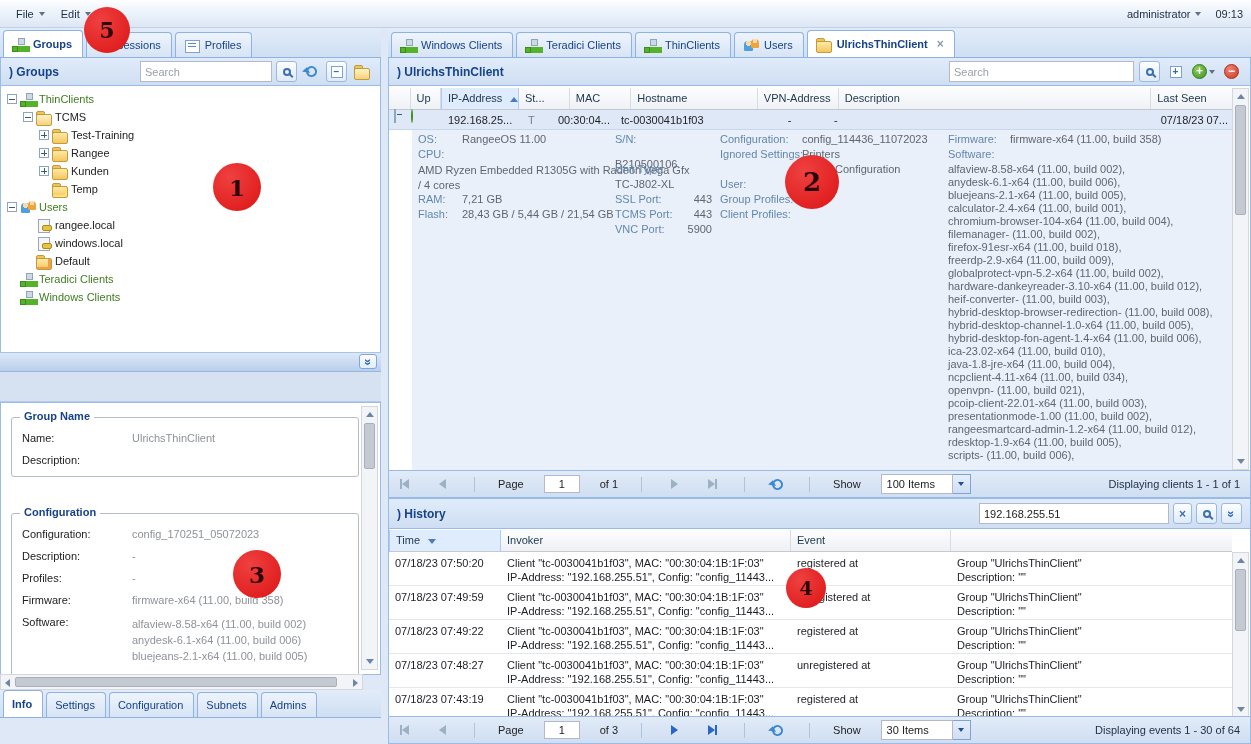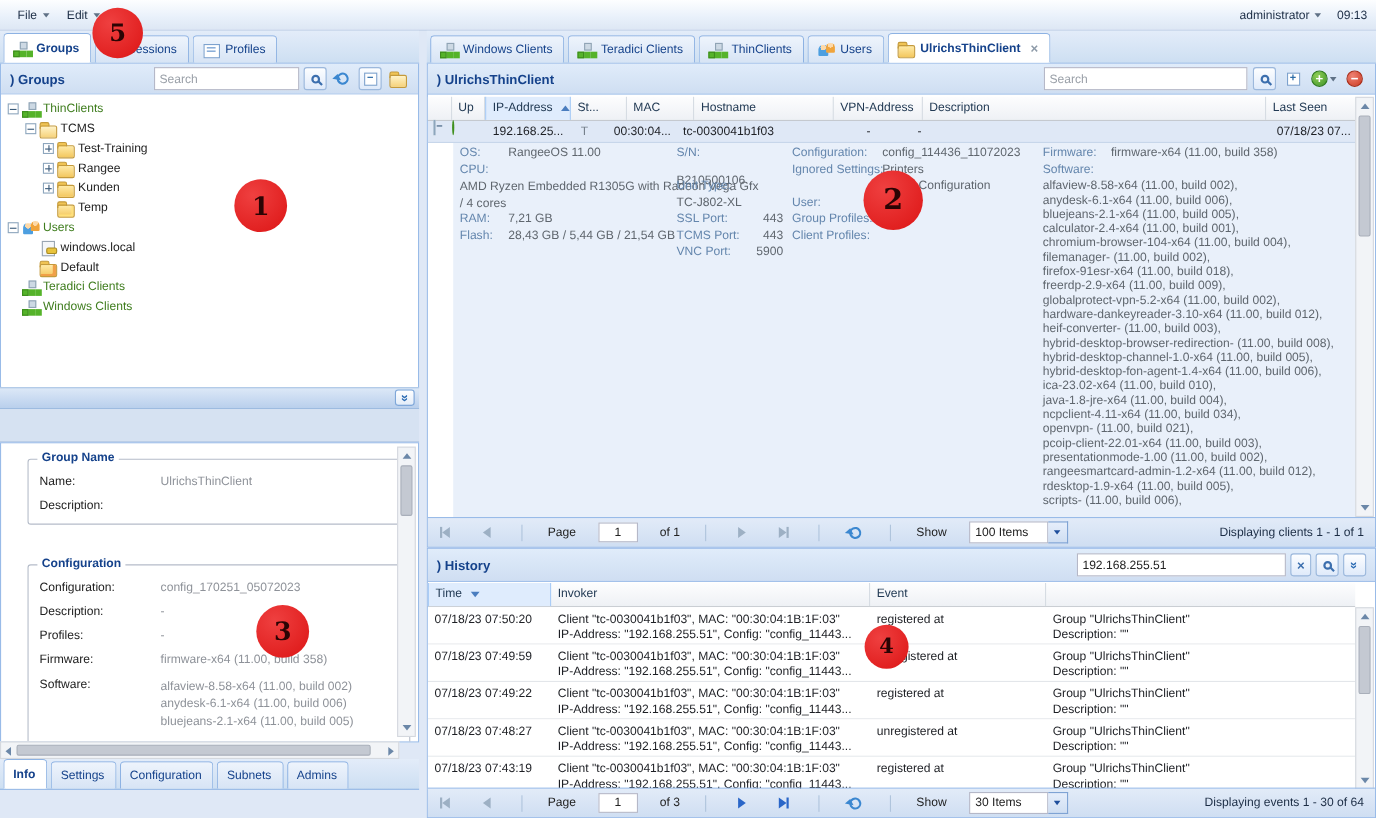--- a/index.html
+++ b/index.html
@@ -105,21 +105,21 @@
   
   .splitbar { position:absolute; left:0; top:352px; width:381px; height:20px;
     background:linear-gradient(#dce8f7,#b9cfec); border-top:1px solid #a9c4e4; border-bottom:1px solid #96b6de; }
   .split-chevron { position:absolute; left:359px; top:354px; width:18px; height:15px;
     background:linear-gradient(#fff,#e2ecf9); border:1px solid #7fa7d9; border-radius:3px;
     display:flex; align-items:center; justify-content:center; cursor:pointer; }
   .strip2 { position:absolute; left:0; top:372px; width:381px; height:30px; background:#d6e2f2; border-bottom:1px solid #b8cce6; }
 
   
   .info-panel { position:absolute; left:0; top:402px; width:381px; height:273px; background:#fff; border:1px solid #99bbe8; overflow:hidden; }
-  .fieldset { position:absolute; left:24px; width:348px; border:1px solid #b5bcc9; border-radius:3px; padding:14px 10px 8px; }
+  .fieldset { position:absolute; left:10px; width:348px; border:1px solid #b5bcc9; border-radius:3px; padding:14px 10px 8px; }
   .fieldset .legend { position:absolute; top:-8px; left:8px; background:#fff; padding:0 4px; font-weight:bold; color:#15428b; }
   .frow { display:flex; margin-bottom:10px; }
   .frow .flabel { width:110px; flex:0 0 110px; color:#222; }
   .frow .fvalue { color:#8e9299; white-space:pre-line; }
   .vscroll { position:absolute; width:17px; background:#f2f4f7; border:1px solid #d4d8de; }
   .hscroll { position:absolute; height:16px; background:#f2f4f7; border:1px solid #d4d8de; }
   .sb-arrow { position:absolute; width:0; height:0; }
   .sb-up { border-left:4px solid transparent; border-right:4px solid transparent; border-bottom:5px solid #6b87a8; }
   .sb-down { border-left:4px solid transparent; border-right:4px solid transparent; border-top:5px solid #6b87a8; }
   .sb-left { border-top:4px solid transparent; border-bottom:4px solid transparent; border-right:5px solid #6b87a8; }
@@ -277,20 +277,25 @@
         <span class="ticon" data-icon="folder-new"></span>
         <span class="tree-label">Temp</span>
       </div>
 
       <div class="tree-row" data-depth="0" data-top="true">
         <span class="exp" data-exp="minus"></span>
         <span class="ticon" data-icon="users"></span>
         <span class="tree-label">Users</span>
       </div>
 
+      <div class="tree-row" data-depth="1">
+        <span class="exp" data-exp="none"></span>
+        <span class="ticon" data-icon="page-key"></span>
+        <span class="tree-label">rangee.local</span>
+      </div>
 
       <div class="tree-row" data-depth="1">
         <span class="exp" data-exp="none"></span>
         <span class="ticon" data-icon="page-key"></span>
         <span class="tree-label">windows.local</span>
       </div>
 
       <div class="tree-row" data-depth="1">
         <span class="exp" data-exp="none"></span>
         <span class="ticon" data-icon="folder-user"></span>

